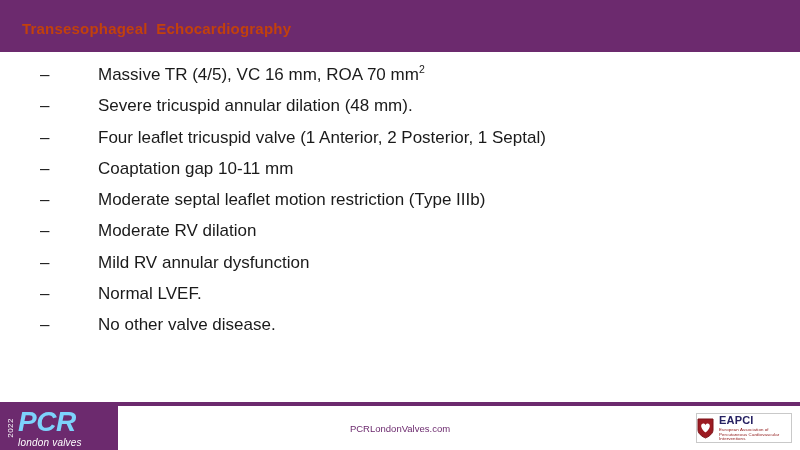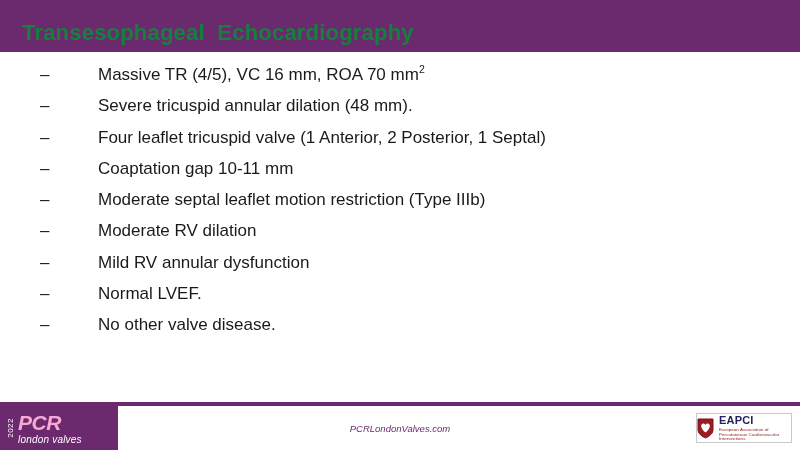--- a/index.html
+++ b/index.html
@@ -25,23 +25,23 @@
     left: 0;
     top: 0;
     width: 800px;
     height: 52px;
     background: #6c2a6e;
   }
   .header-title {
     position: absolute;
     left: 22px;
     top: 20px;
-    font-size: 22px;
+    font-size: 15px;
     font-weight: bold;
-    color: #15803d;
+    color: #c2410c;
     letter-spacing: 0.2px;
     white-space: pre;
   }
   
   .bullets {
     position: absolute;
     left: 40px;
     top: 64px;
     width: 720px;
   }
@@ -107,22 +107,22 @@
     margin-left: 6px;
     margin-right: 3px;
   }
   .pcr-logo {
     display: flex;
     flex-direction: column;
     justify-content: center;
     line-height: 1;
   }
   .pcr-word {
-    color: #f9a8d4;
-    font-size: 21px;
+    color: #7dd3fc;
+    font-size: 28px;
     font-weight: bold;
     font-style: italic;
     letter-spacing: -0.5px;
   }
   .pcr-sub {
     color: #ffffff;
     font-size: 10px;
     font-style: italic;
     margin-top: 2px;
     letter-spacing: 0.2px;
@@ -132,21 +132,20 @@
     left: 0;
     bottom: 0;
     width: 800px;
     height: 44px;
     display: flex;
     align-items: center;
     justify-content: center;
     font-size: 9.5px;
     color: #6c2a6e;
     pointer-events: none;
-    font-style: italic;
   }
   .eapci-box {
     position: absolute;
     right: 8px;
     bottom: 7px;
     width: 96px;
     height: 30px;
     border: 1px solid #c9c9c9;
     background: #ffffff;
     display: flex;

